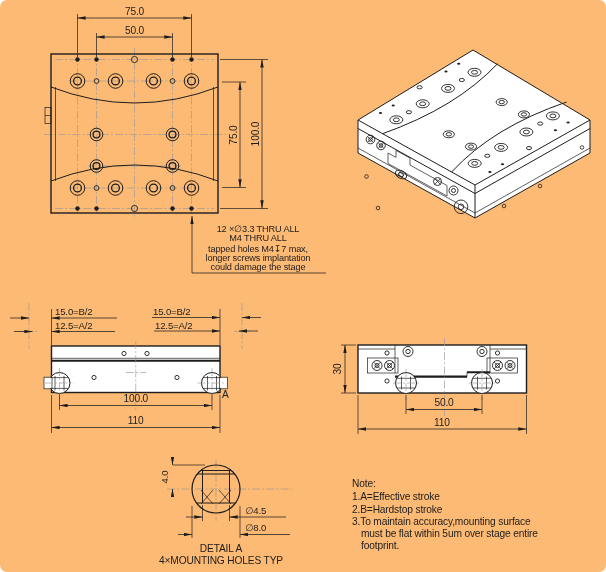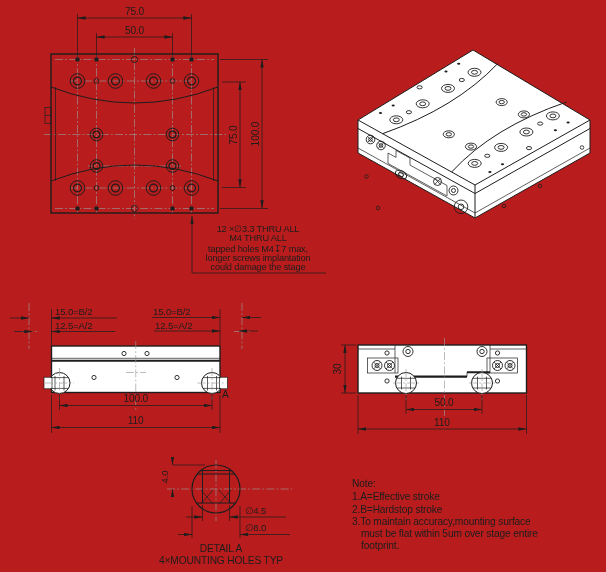--- a/index.html
+++ b/index.html
@@ -1,17 +1,17 @@
 <!DOCTYPE html>
 <html><head>
 <meta charset="utf-8">
 <style>
   html,body{margin:0;padding:0;background:#fff;}
-  .canvas{position:relative;width:606px;height:572px;background:#b91c1c;overflow:hidden;
-          font-family:"Liberation Sans","DejaVu Sans",sans-serif;}
+  .canvas{position:relative;width:606px;height:572px;background:#fdba74;overflow:hidden;
+          font-family:"Liberation Sans","DejaVu Sans",sans-serif;border-radius:7px;}
   svg{display:block;}
   svg *{vector-effect:none;}
   .ln{stroke:#1d1d1d;fill:none;}
   .o1{stroke-width:1.4;}
   .o2{stroke-width:1.0;}
   .o3{stroke-width:0.7;}
   .thk{stroke-width:2.1;}
   .dim{stroke-width:0.75;}
   .cl{stroke:#979797;stroke-width:0.65;fill:none;stroke-dasharray:8 2.2 1.8 2.2;}
   .dot{fill:#1d1d1d;stroke:none;}

